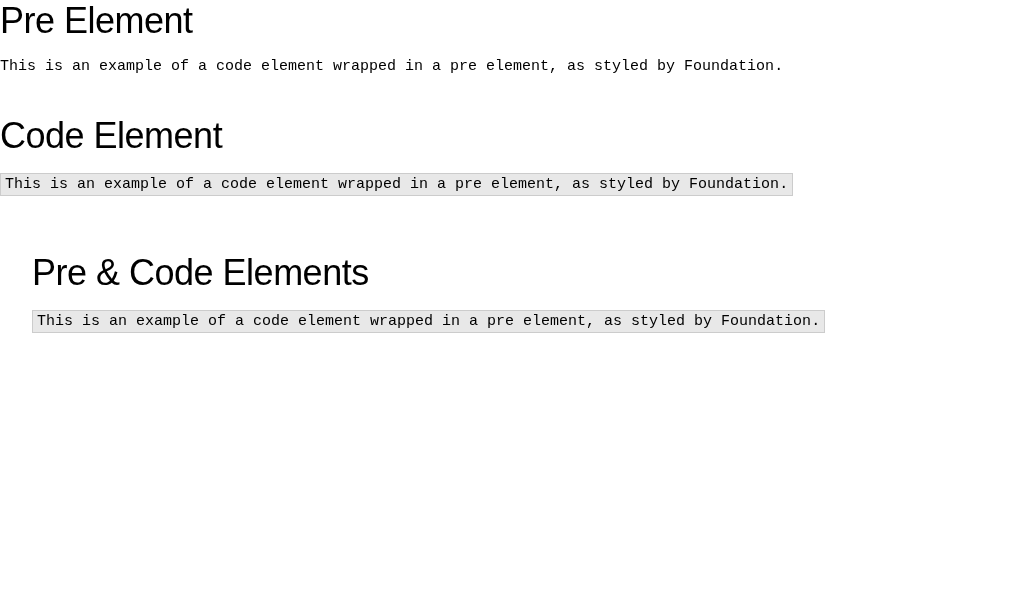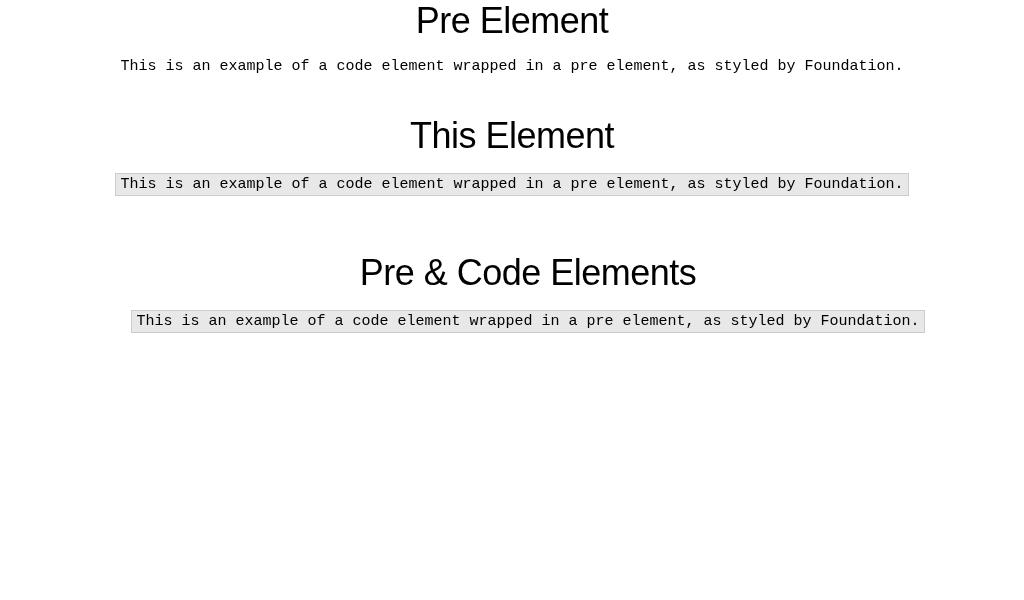--- a/index.html
+++ b/index.html
@@ -1,19 +1,18 @@
 <!DOCTYPE html>
 <html><head>
   <meta charset="utf-8">
   <style>
     * {
       margin: 0;
       padding: 0;
       box-sizing: border-box;
-      text-align: center;
     }
     body {
       font-family: "Helvetica Neue", Helvetica, Arial, sans-serif;
       background: #ffffff;
       color: #000000;
       width: 1024px;
       height: 600px;
       padding: 0;
     }
     h2 {
@@ -53,20 +52,20 @@
   </style>
 </head>
 <body>
 
 <div class="section">
   <h2>Pre Element</h2>
   <pre class="pre-only">This is an example of a code element wrapped in a pre element, as styled by Foundation.</pre>
 </div>
 
 <div class="section">
-  <h2>This Element</h2>
+  <h2>Code Element</h2>
   <code>This is an example of a code element wrapped in a pre element, as styled by Foundation.</code>
 </div>
 
 <div class="section section-pre-code">
   <h2>Pre &amp; Code Elements</h2>
   <pre><code>This is an example of a code element wrapped in a pre element, as styled by Foundation.</code></pre>
 </div>
 
 </body></html>

